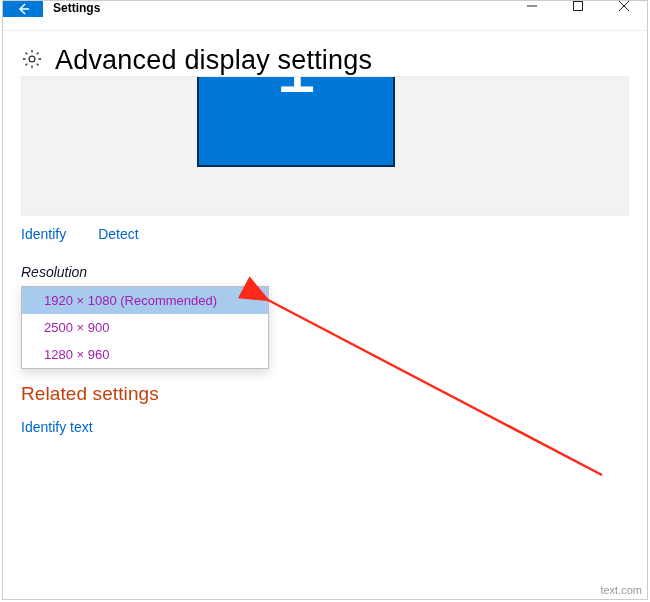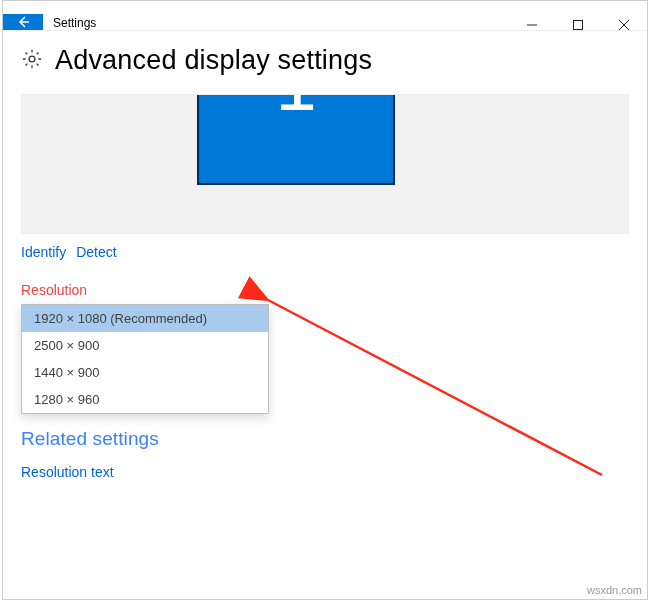--- a/index.html
+++ b/index.html
@@ -1,47 +1,47 @@
 <!DOCTYPE html>
 <html><head>
 <meta charset="utf-8">
 <style>
   * { box-sizing: border-box; margin: 0; padding: 0; font-family: "Segoe UI", Tahoma, sans-serif; }
   body { width: 650px; height: 602px; background: #fff; position: relative; overflow: hidden; }
 
   .outer-border { position: absolute; left: 2px; top: 0; width: 646px; height: 600px; border: 1px solid #ccc; background: #fff; }
 
-  .titlebar { height: 30px; display: flex; align-items: flex-end; border-bottom: 1px solid #eee; }
+  .titlebar { height: 30px; display: flex; align-items: flex-start; border-bottom: 1px solid #eee; font-weight: bold; }
   .back-btn { width: 40px; background: #0078d7; display: flex; align-items: center; justify-content: center; color: #fff; }
   .title-text { flex: 0 0 auto; padding-left: 10px; display: flex; align-items: center; font-size: 12px; color: #000; }
   .title-spacer { flex: 1; }
   .win-controls { display: flex; }
   .win-btn { width: 46px; display: flex; align-items: center; justify-content: center; color: #222; }
   .win-btn svg { stroke: #222; }
 
   .content { padding: 14px 18px 10px 18px; }
 
-  .page-header { display: flex; align-items: center; gap: 12px; margin-bottom: 18px; }
+  .page-header { display: flex; align-items: center; gap: 12px; margin-bottom: 0; }
   .page-header .gear { color: #333; }
   .page-title { font-size: 27px; font-weight: 300; color: #000; letter-spacing: 0.2px; }
 
   .display-area { position: relative; height: 140px; background: #f2f2f2; border: 1px solid #eee; margin-top: 0; overflow: hidden; }
   .monitor { position: absolute; left: 175px; top: -40px; width: 198px; height: 130px; background: #0078d7; border: 2px solid #002b5c; color: #fff; display: flex; align-items: flex-start; justify-content: center; }
   .monitor span { font-size: 74px; font-weight: 200; line-height: 0.8; margin-top: -2px; }
 
-  .link-row { margin-top: 10px; display: flex; gap: 10px; }
+  .link-row { margin-top: 10px; display: flex; gap: 32px; }
   .link { color: #0066cc; font-size: 14px; cursor: pointer; }
 
-  .section-label { margin-top: 22px; font-size: 14px; color: #ef4444; }
+  .section-label { margin-top: 22px; font-size: 14px; color: #0f172a; font-style: italic; }
 
   .dropdown-menu { margin-top: 6px; width: 248px; border: 1px solid #bfbfbf; background: #fff; box-shadow: 0 4px 10px rgba(0,0,0,0.15); position: relative; }
-  .dropdown-item { padding: 6px 12px; font-size: 13px; color: #404040; cursor: pointer; }
+  .dropdown-item { padding: 6px 22px; font-size: 13px; color: #a21caf; cursor: pointer; }
   .dropdown-item.selected { background: #a8cbed; }
 
-  .related-heading { margin-top: 14px; font-size: 19px; font-weight: 400; color: #3b82f6; letter-spacing: 0.1px; }
+  .related-heading { margin-top: 14px; font-size: 19px; font-weight: 400; color: #c2410c; letter-spacing: 0.1px; }
   .related-link { margin-top: 14px; color: #0066cc; font-size: 14px; }
 
   .arrow-overlay { position: absolute; left: 0; top: 0; width: 650px; height: 602px; pointer-events: none; }
 
   .watermark { position: absolute; right: 8px; bottom: 6px; font-size: 11px; color: #999; }
 </style>
 </head>
 <body>
 
 <div class="outer-border">
@@ -95,32 +95,31 @@
     <div class="link-row">
       <span class="link">Identify</span>
       <span class="link">Detect</span>
     </div>
 
     <div class="section-label">Resolution</div>
 
     <div class="dropdown-menu">
       <div class="dropdown-item selected">1920 × 1080 (Recommended)</div>
       <div class="dropdown-item">2500 × 900</div>
-      <div class="dropdown-item">1440 × 900</div>
       <div class="dropdown-item">1280 × 960</div>
     </div>
 
     <div class="related-heading">Related settings</div>
-    <div class="related-link">Resolution text</div>
+    <div class="related-link">Identify text</div>
 
   </div>
 </div>
 
 <svg class="arrow-overlay" width="650" height="602">
   <defs>
     <marker id="ah" markerWidth="12" markerHeight="10" refX="1" refY="5" orient="auto">
       <path d="M12 0 L0 5 L12 10 Z" fill="#ff2a1a"></path>
     </marker>
   </defs>
   <line x1="602" y1="475" x2="268" y2="300" stroke="#ff2a1a" stroke-width="2.5" marker-end="url(#ah)"></line>
 </svg>
 
-<div class="watermark">wsxdn.com</div>
+<div class="watermark">text.com</div>
 
 </body></html>

